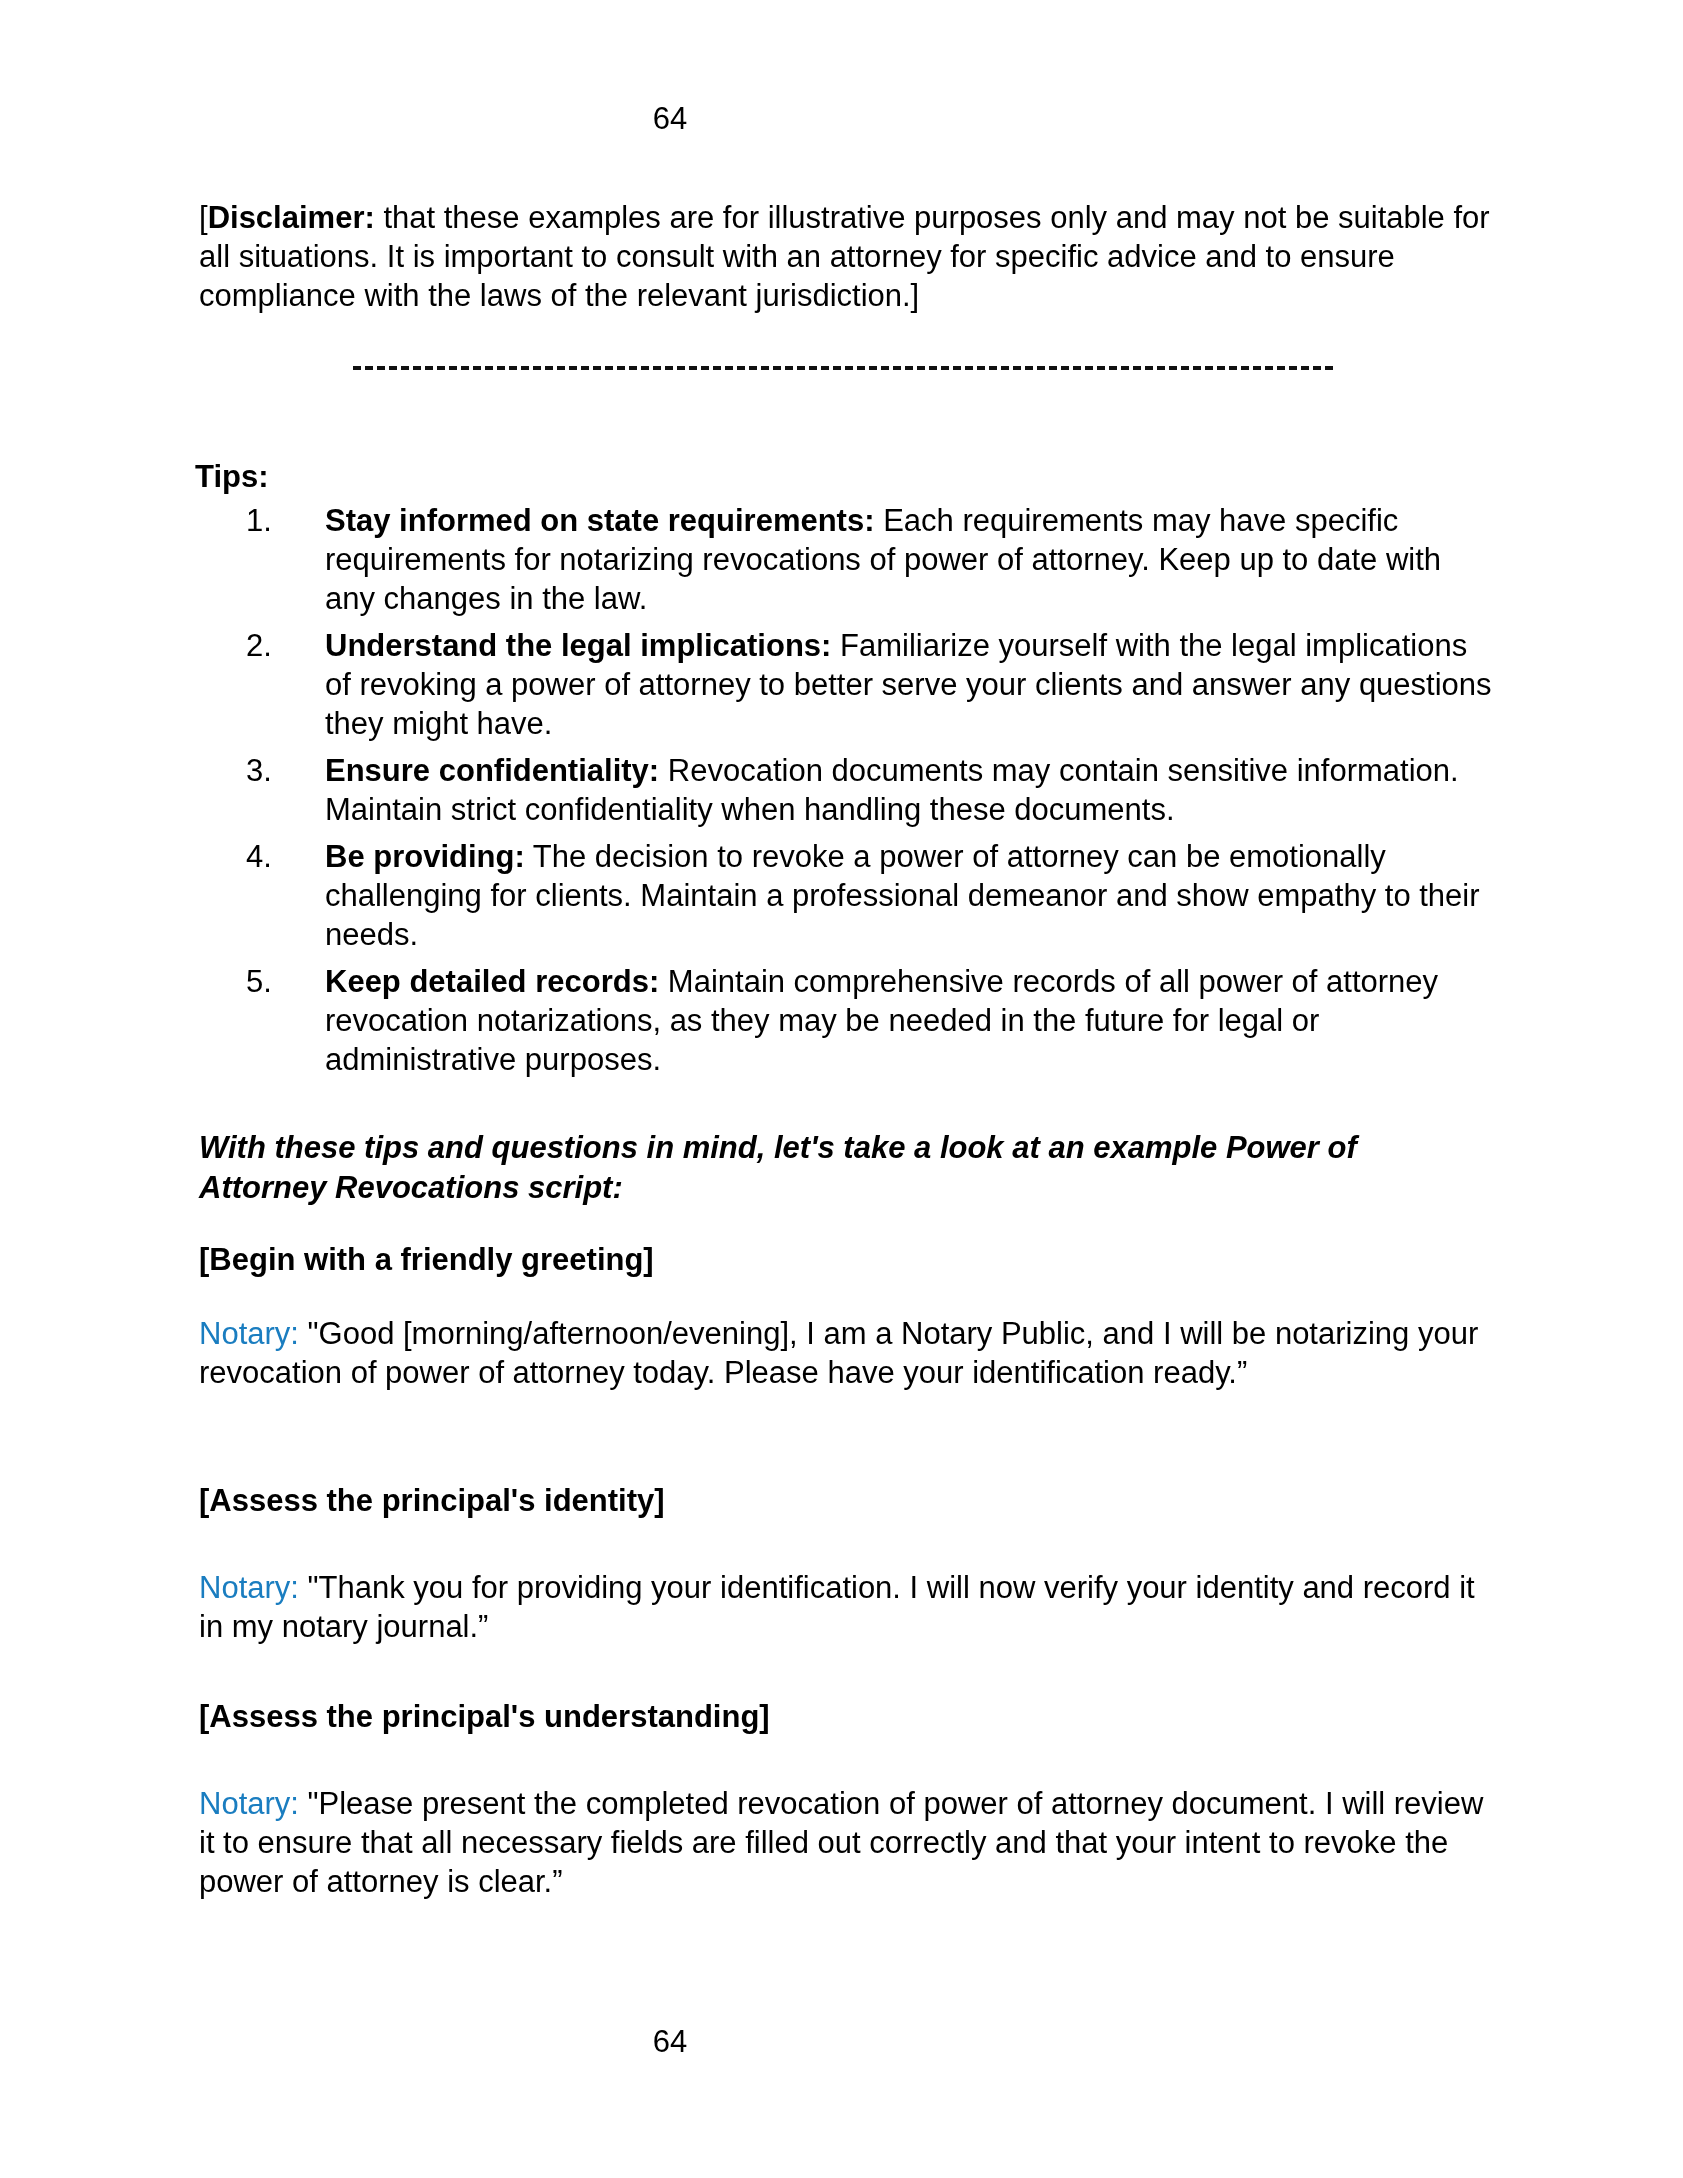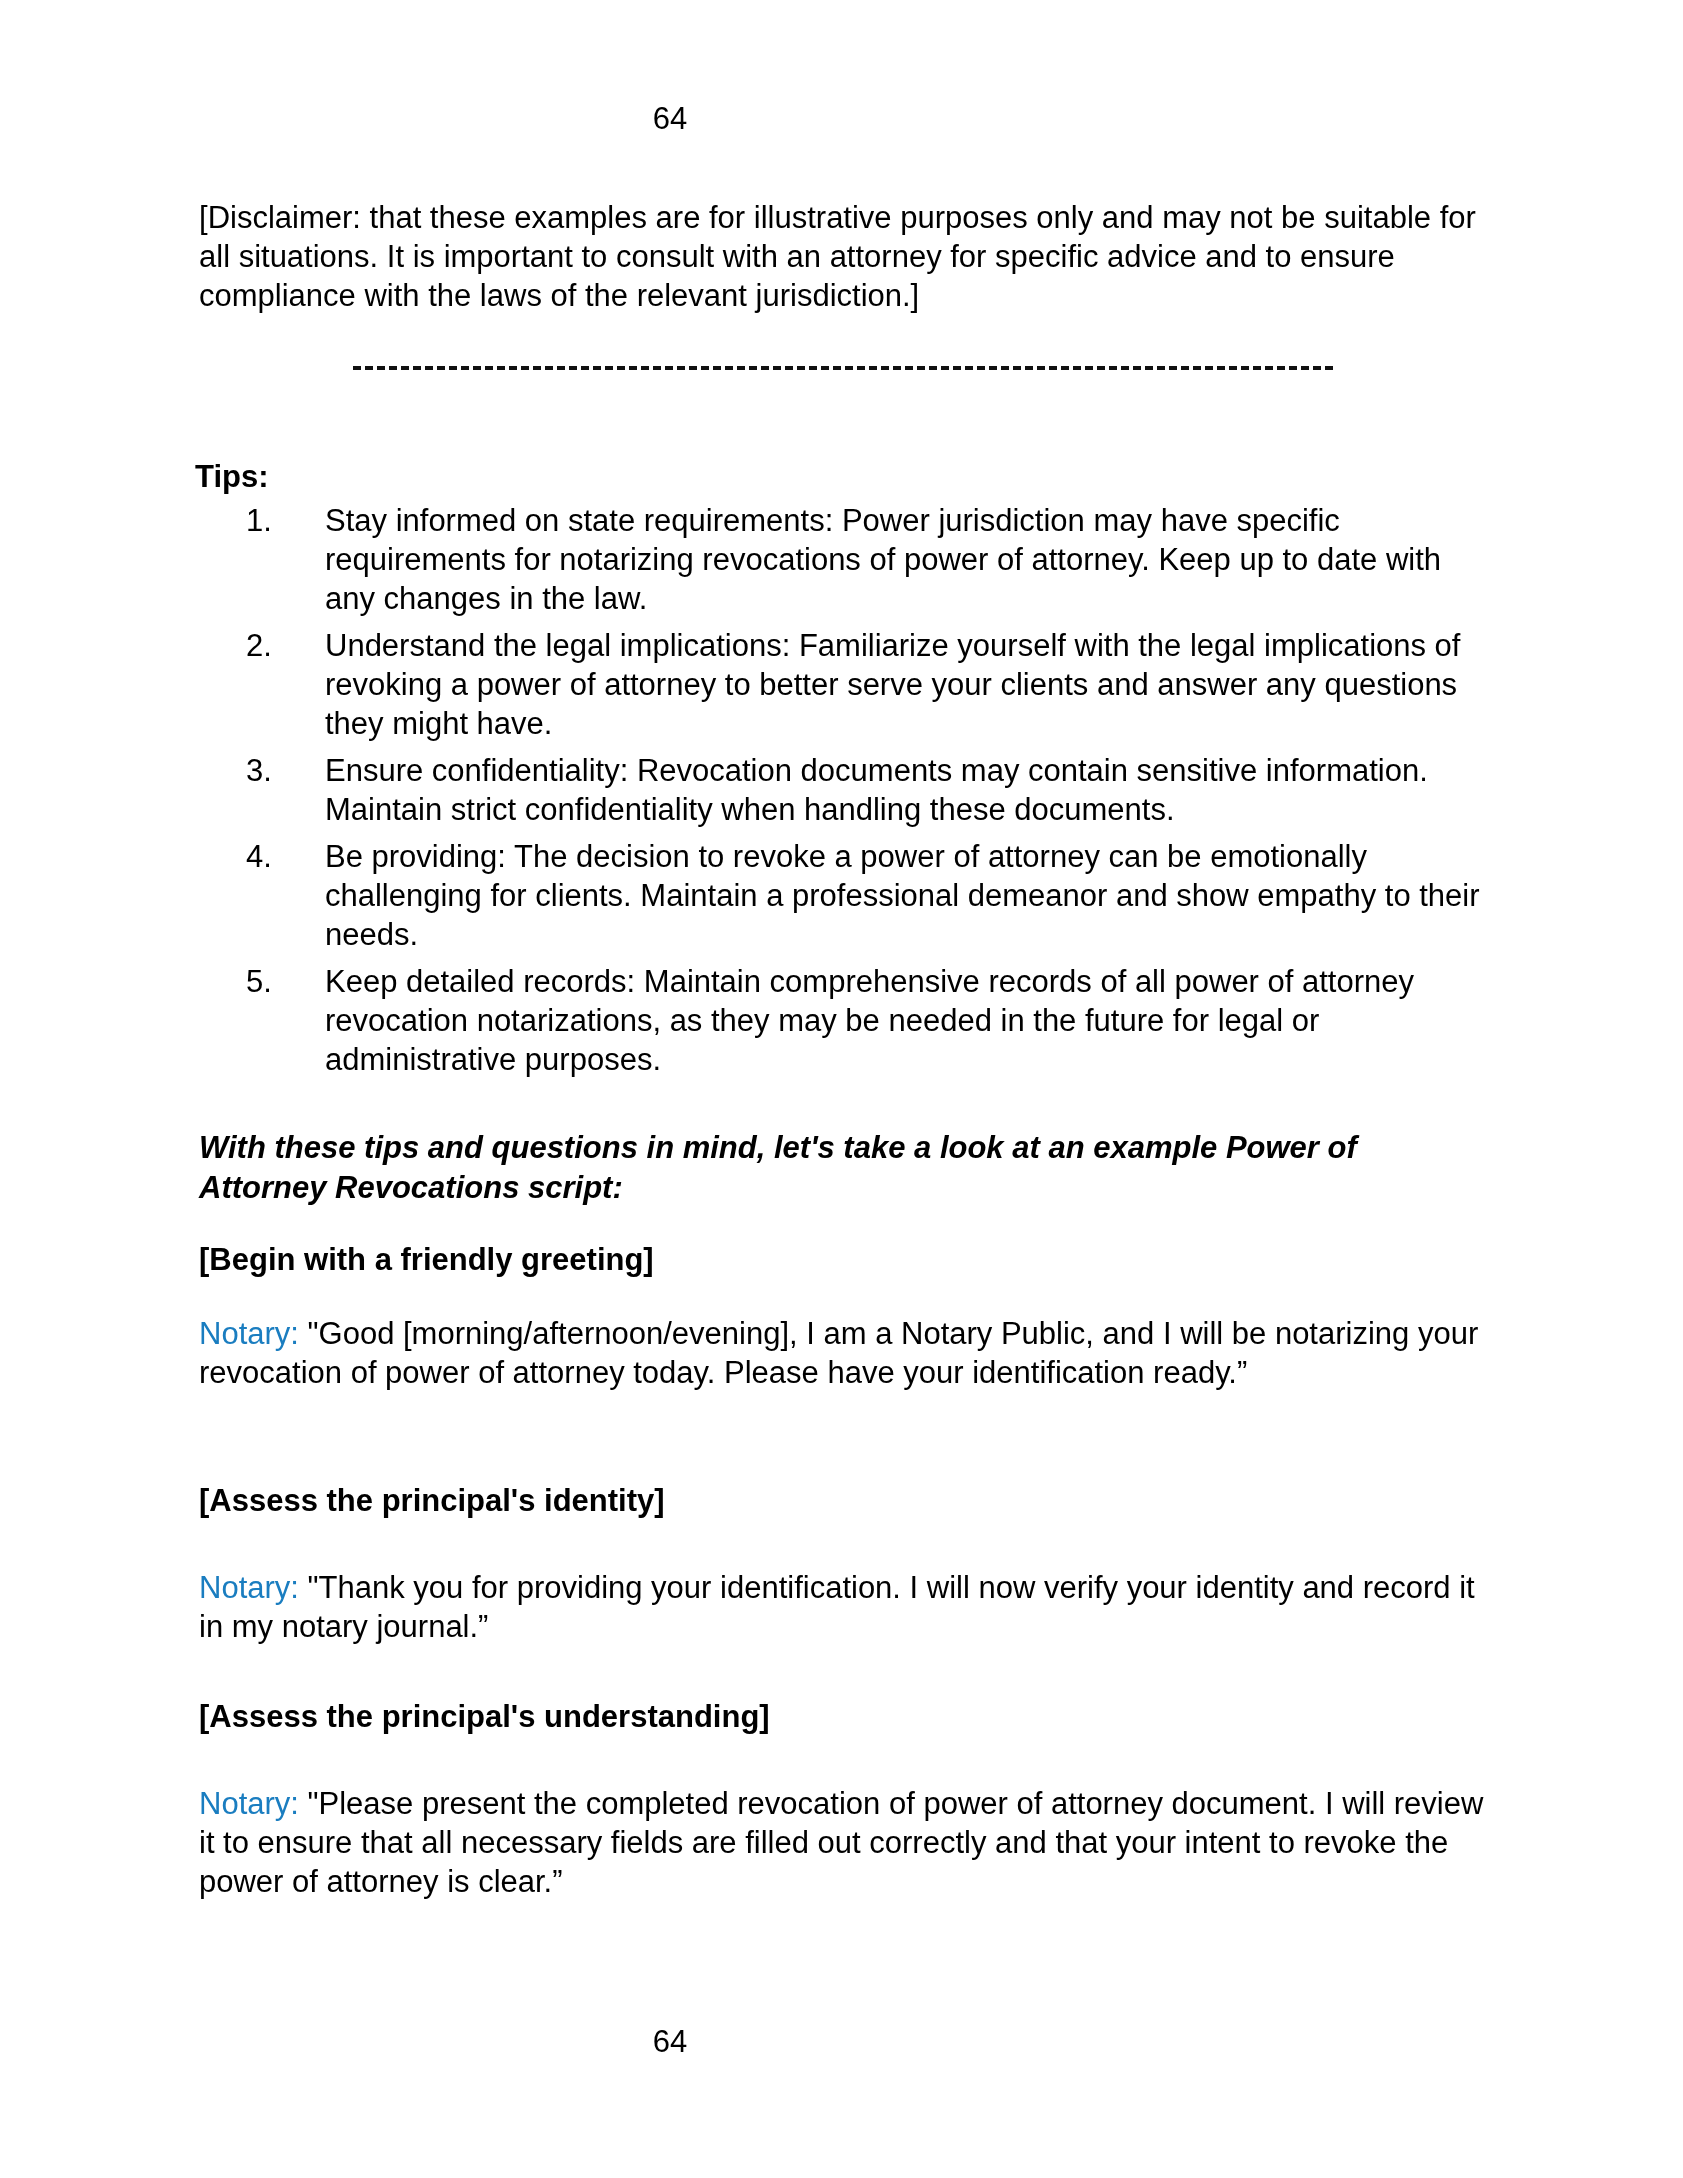--- a/index.html
+++ b/index.html
@@ -3,21 +3,21 @@
 <meta charset="utf-8">
 <style>
   html, body { margin: 0; padding: 0; background: #ffffff; }
   body { width: 1683px; height: 2178px; position: relative; overflow: hidden;
          font-family: "Liberation Sans", sans-serif; color: #000; }
   .page-num { position: absolute; left: 0; width: 1340px; text-align: center; font-size: 31px; }
   .top-num { top: 101px; }
   .bottom-num { top: 2024px; }
   .content { position: absolute; left: 199px; width: 1297px; font-size: 31px; line-height: 39px; }
   .p { margin: 0; }
-  b { font-weight: normal; margin-top: 20px; }
+  b { font-weight: bold; margin-top: 20px; }
   .divider { position: absolute; top: 366px; left: 353px; width: 980px; height: 0;
              border-top: 4px dashed #111; }
   .tips-title { position: absolute; top: 459px; left: 195px; font-size: 31px; font-weight: bold; }
   .tips { position: absolute; top: 501px; left: 199px; width: 1297px; font-size: 31px; line-height: 39px; }
   .tip { position: relative; padding-left: 126px; margin-bottom: 8px; }
   .tip .num { position: absolute; left: 47px; top: 0; }
   .lead { position: absolute; left: 199px; width: 1287px; font-size: 31px; line-height: 40px; font-weight: bold; font-style: italic; }
   .heading { position: absolute; left: 199px; font-size: 31px; font-weight: bold; }
   .speech { position: absolute; left: 199px; width: 1297px; font-size: 31px; line-height: 39px; }
   .speaker { color: #1a7dc0; text-align: center; }
@@ -31,21 +31,21 @@
   <p class="p"><span>[</span><b>Disclaimer:</b><span> that these examples are for illustrative purposes only and may not be suitable for all situations. It is important to consult with an attorney for specific advice and to ensure compliance with the laws of the relevant jurisdiction.]</span></p>
 </div>
 
 <div class="divider"></div>
 
 <div class="tips-title">Tips:</div>
 
 <div class="tips">
   <div class="tip">
     <span class="num">1.</span>
-    <b>Stay informed on state requirements:</b><span> Power jurisdiction may have specific requirements for notarizing revocations of power of attorney. Keep up to date with any changes in the law.</span>
+    <b>Stay informed on state requirements:</b><span> Each requirements may have specific requirements for notarizing revocations of power of attorney. Keep up to date with any changes in the law.</span>
   </div>
   <div class="tip">
     <span class="num">2.</span>
     <b>Understand the legal implications:</b><span> Familiarize yourself with the legal implications of revoking a power of attorney to better serve your clients and answer any questions they might have.</span>
   </div>
   <div class="tip">
     <span class="num">3.</span>
     <b>Ensure confidentiality:</b><span> Revocation documents may contain sensitive information. Maintain strict confidentiality when handling these documents.</span>
   </div>
   <div class="tip">

